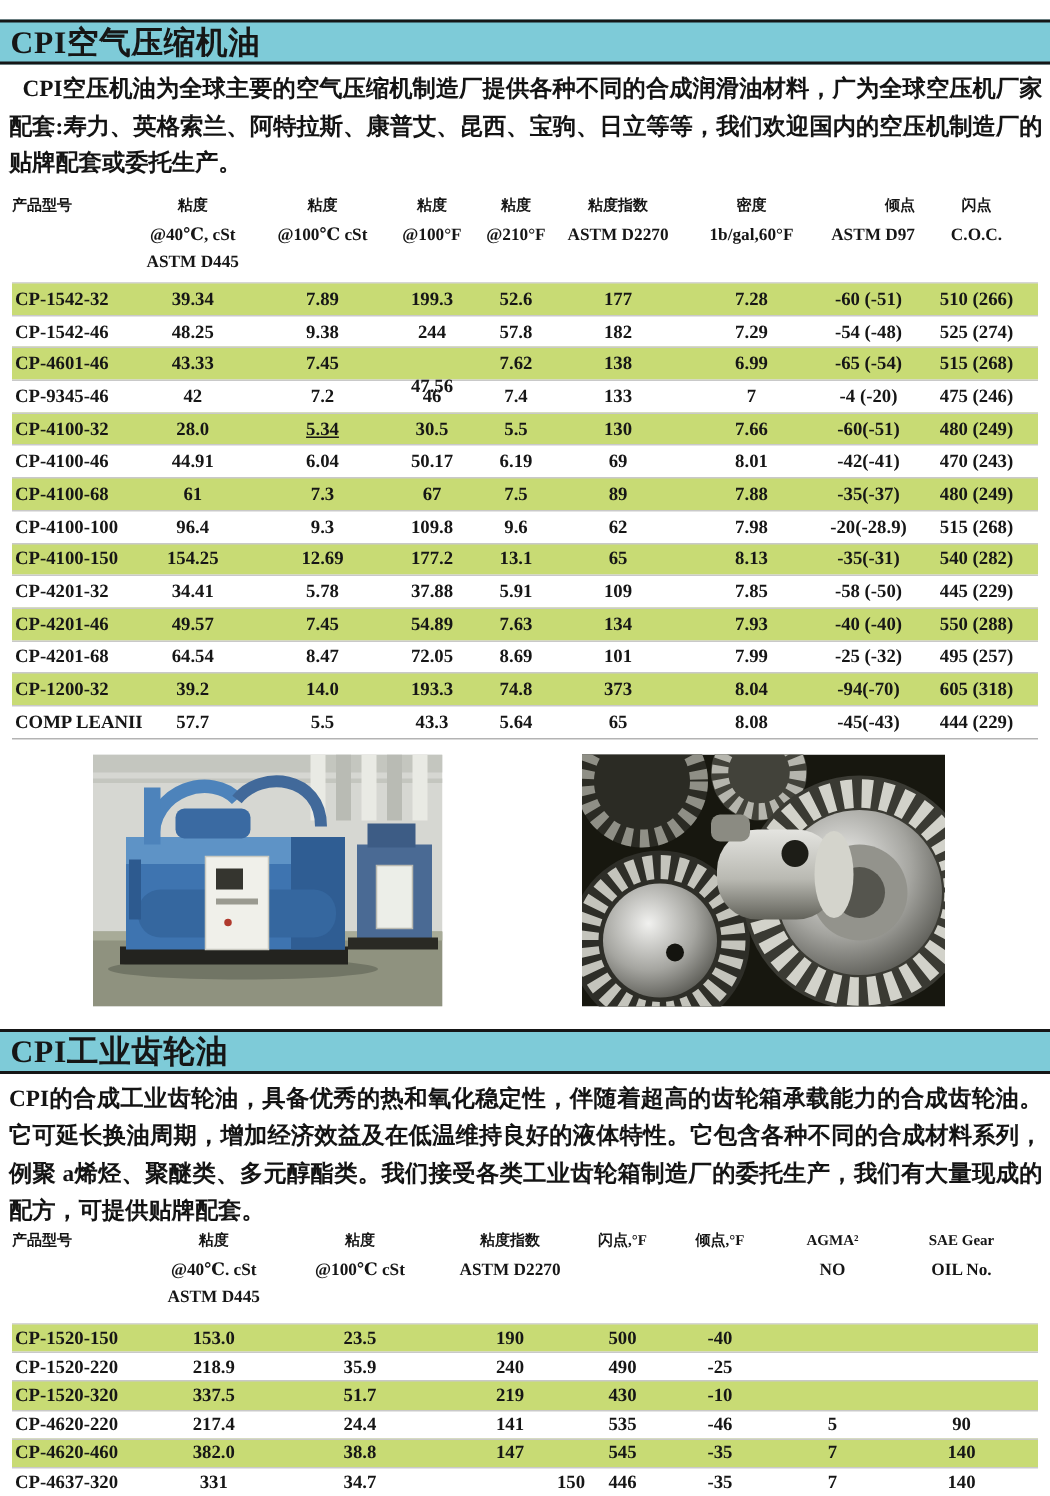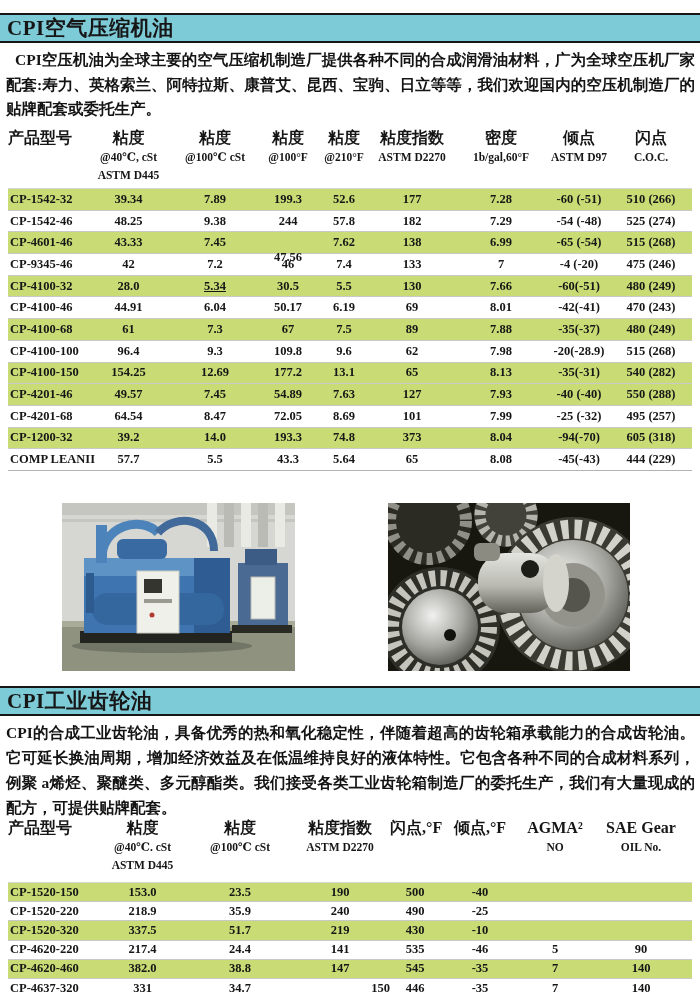--- a/index.html
+++ b/index.html
@@ -19,21 +19,21 @@
     position:absolute;left:6px;width:689px;margin:0;
     font-size:15.5px;text-align:justify;color:#141414;
   }
   #para1{top:48px;line-height:24.5px;text-indent:9px;}
   #para2{top:720px;line-height:25px;}
   .thead{position:absolute;left:8px;width:684px;display:flex;align-items:flex-start;}
   #t1head{top:128px;}
   #t2head{top:818px;}
   .hcell{text-align:center;box-sizing:border-box;}
   .hcell.first{text-align:left;}
-  .hline1{font-size:16px;line-height:20px;white-space:nowrap;}
+  .hline1{font-size:10px;line-height:20px;white-space:nowrap;}
   .hline2{font-size:11.5px;line-height:18px;white-space:nowrap;}
   .tbody{position:absolute;left:8px;width:684px;border-bottom:1px solid #b3b3b3;}
   #t1body{top:188px;}
   #t2body{top:882px;}
   .trow{display:flex;align-items:center;box-sizing:border-box;border-top:1px solid #c9c9c9;}
   .trow:first-child{border-top:1px solid #d6d6d6;}
   #t1body .trow{height:21.7px;}
   #t2body .trow{height:19.2px;}
   .trow.green{background:#c8db74;}
   .tcell{font-size:12.5px;text-align:center;white-space:nowrap;box-sizing:border-box;}
@@ -73,21 +73,21 @@
       <div class="hline2">@210°F</div>
     </div>
     <div class="hcell" style="width: 84px;">
       <div class="hline1">粘度指数</div>
       <div class="hline2">ASTM D2270</div>
     </div>
     <div class="hcell" style="width: 94px;">
       <div class="hline1">密度</div>
       <div class="hline2">1b/gal,60°F</div>
     </div>
-    <div class="hcell" style="width: 62px;">
+    <div class="hcell" style="width: 62px; text-align: right;">
       <div class="hline1">倾点</div>
       <div class="hline2">ASTM D97</div>
     </div>
     <div class="hcell" style="width: 82px;">
       <div class="hline1">闪点</div>
       <div class="hline2">C.O.C.</div>
     </div>
   </div>
 <div id="t1body" class="tbody">
     <div class="trow green">
@@ -182,27 +182,38 @@
       <div class="tcell first" style="width: 77px;">CP-4100-150</div>
       <div class="tcell" style="width: 87px;">154.25</div>
       <div class="tcell" style="width: 86px;">12.69</div>
       <div class="tcell" style="width: 60px;">177.2</div>
       <div class="tcell" style="width: 52px;">13.1</div>
       <div class="tcell" style="width: 84px;">65</div>
       <div class="tcell" style="width: 94px;">8.13</div>
       <div class="tcell" style="width: 62px;">-35(-31)</div>
       <div class="tcell" style="width: 82px;">540 (282)</div>
     </div>
+    <div class="trow">
+      <div class="tcell first" style="width: 77px;">CP-4201-32</div>
+      <div class="tcell" style="width: 87px;">34.41</div>
+      <div class="tcell" style="width: 86px;">5.78</div>
+      <div class="tcell" style="width: 60px;">37.88</div>
+      <div class="tcell" style="width: 52px;">5.91</div>
+      <div class="tcell" style="width: 84px;">109</div>
+      <div class="tcell" style="width: 94px;">7.85</div>
+      <div class="tcell" style="width: 62px;">-58 (-50)</div>
+      <div class="tcell" style="width: 82px;">445 (229)</div>
+    </div>
     <div class="trow green">
       <div class="tcell first" style="width: 77px;">CP-4201-46</div>
       <div class="tcell" style="width: 87px;">49.57</div>
       <div class="tcell" style="width: 86px;">7.45</div>
       <div class="tcell" style="width: 60px;">54.89</div>
       <div class="tcell" style="width: 52px;">7.63</div>
-      <div class="tcell" style="width: 84px;">127</div>
+      <div class="tcell" style="width: 84px;">134</div>
       <div class="tcell" style="width: 94px;">7.93</div>
       <div class="tcell" style="width: 62px;">-40 (-40)</div>
       <div class="tcell" style="width: 82px;">550 (288)</div>
     </div>
     <div class="trow">
       <div class="tcell first" style="width: 77px;">CP-4201-68</div>
       <div class="tcell" style="width: 87px;">64.54</div>
       <div class="tcell" style="width: 86px;">8.47</div>
       <div class="tcell" style="width: 60px;">72.05</div>
       <div class="tcell" style="width: 52px;">8.69</div>

